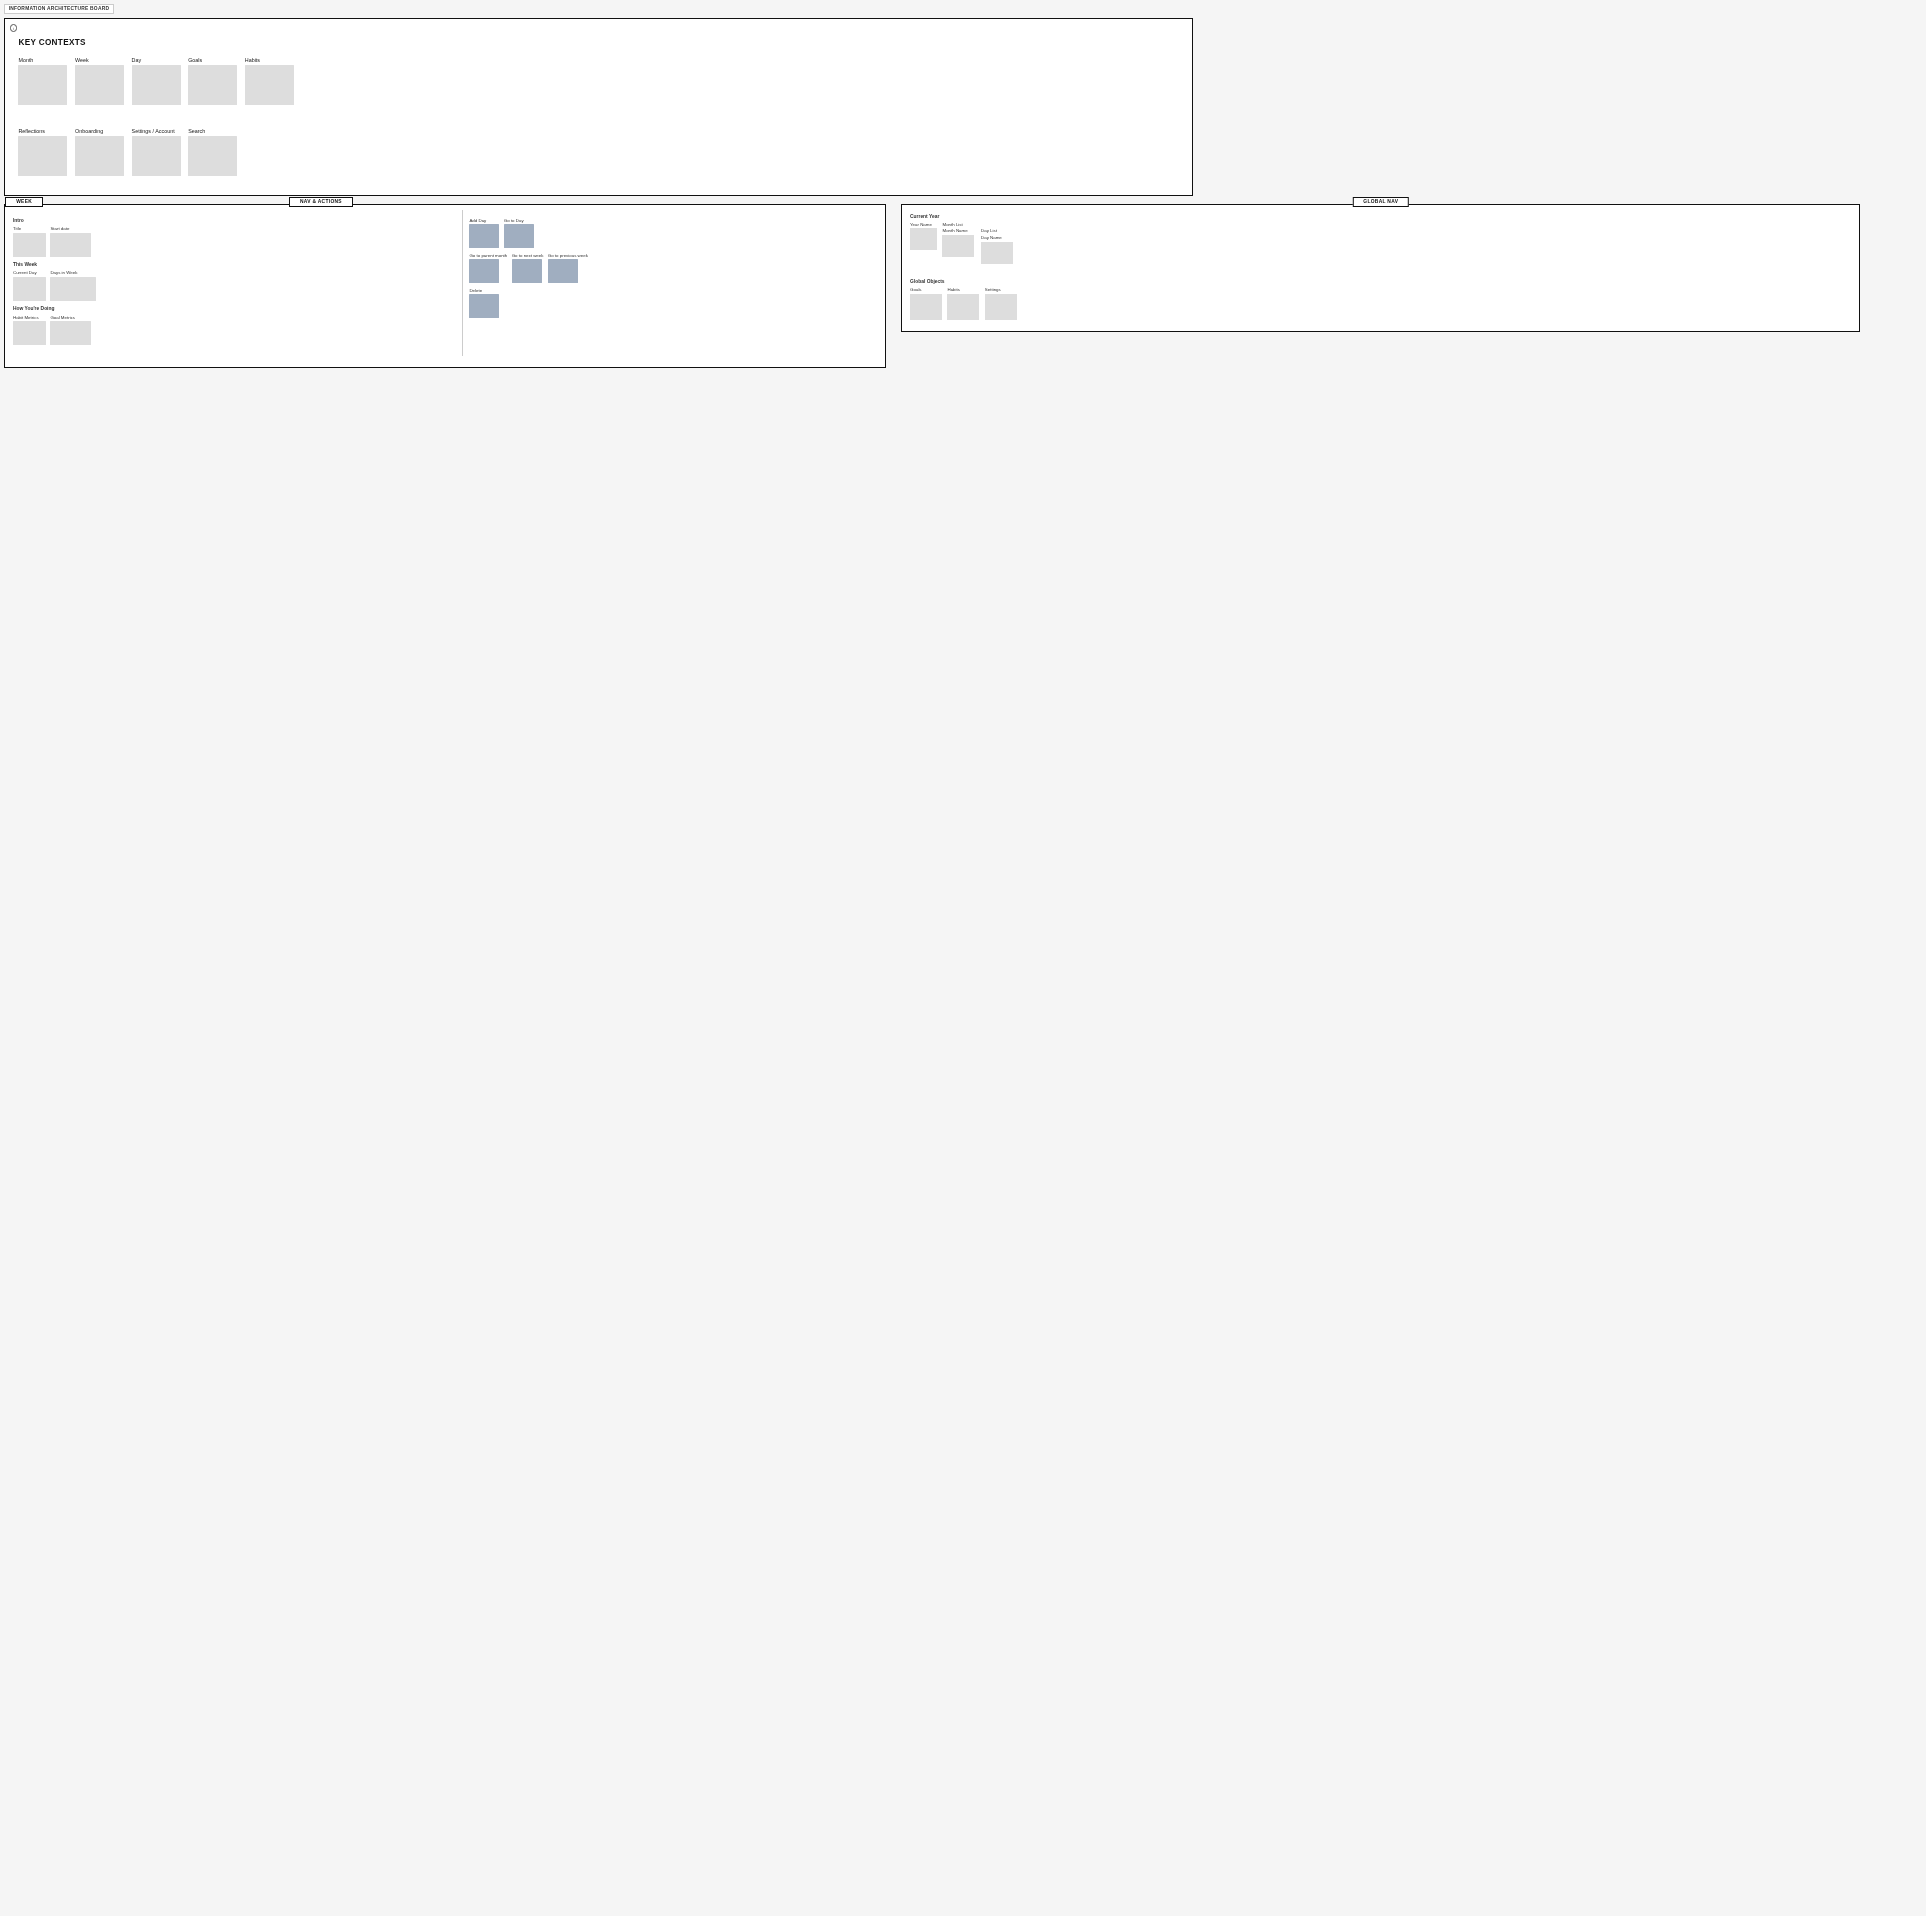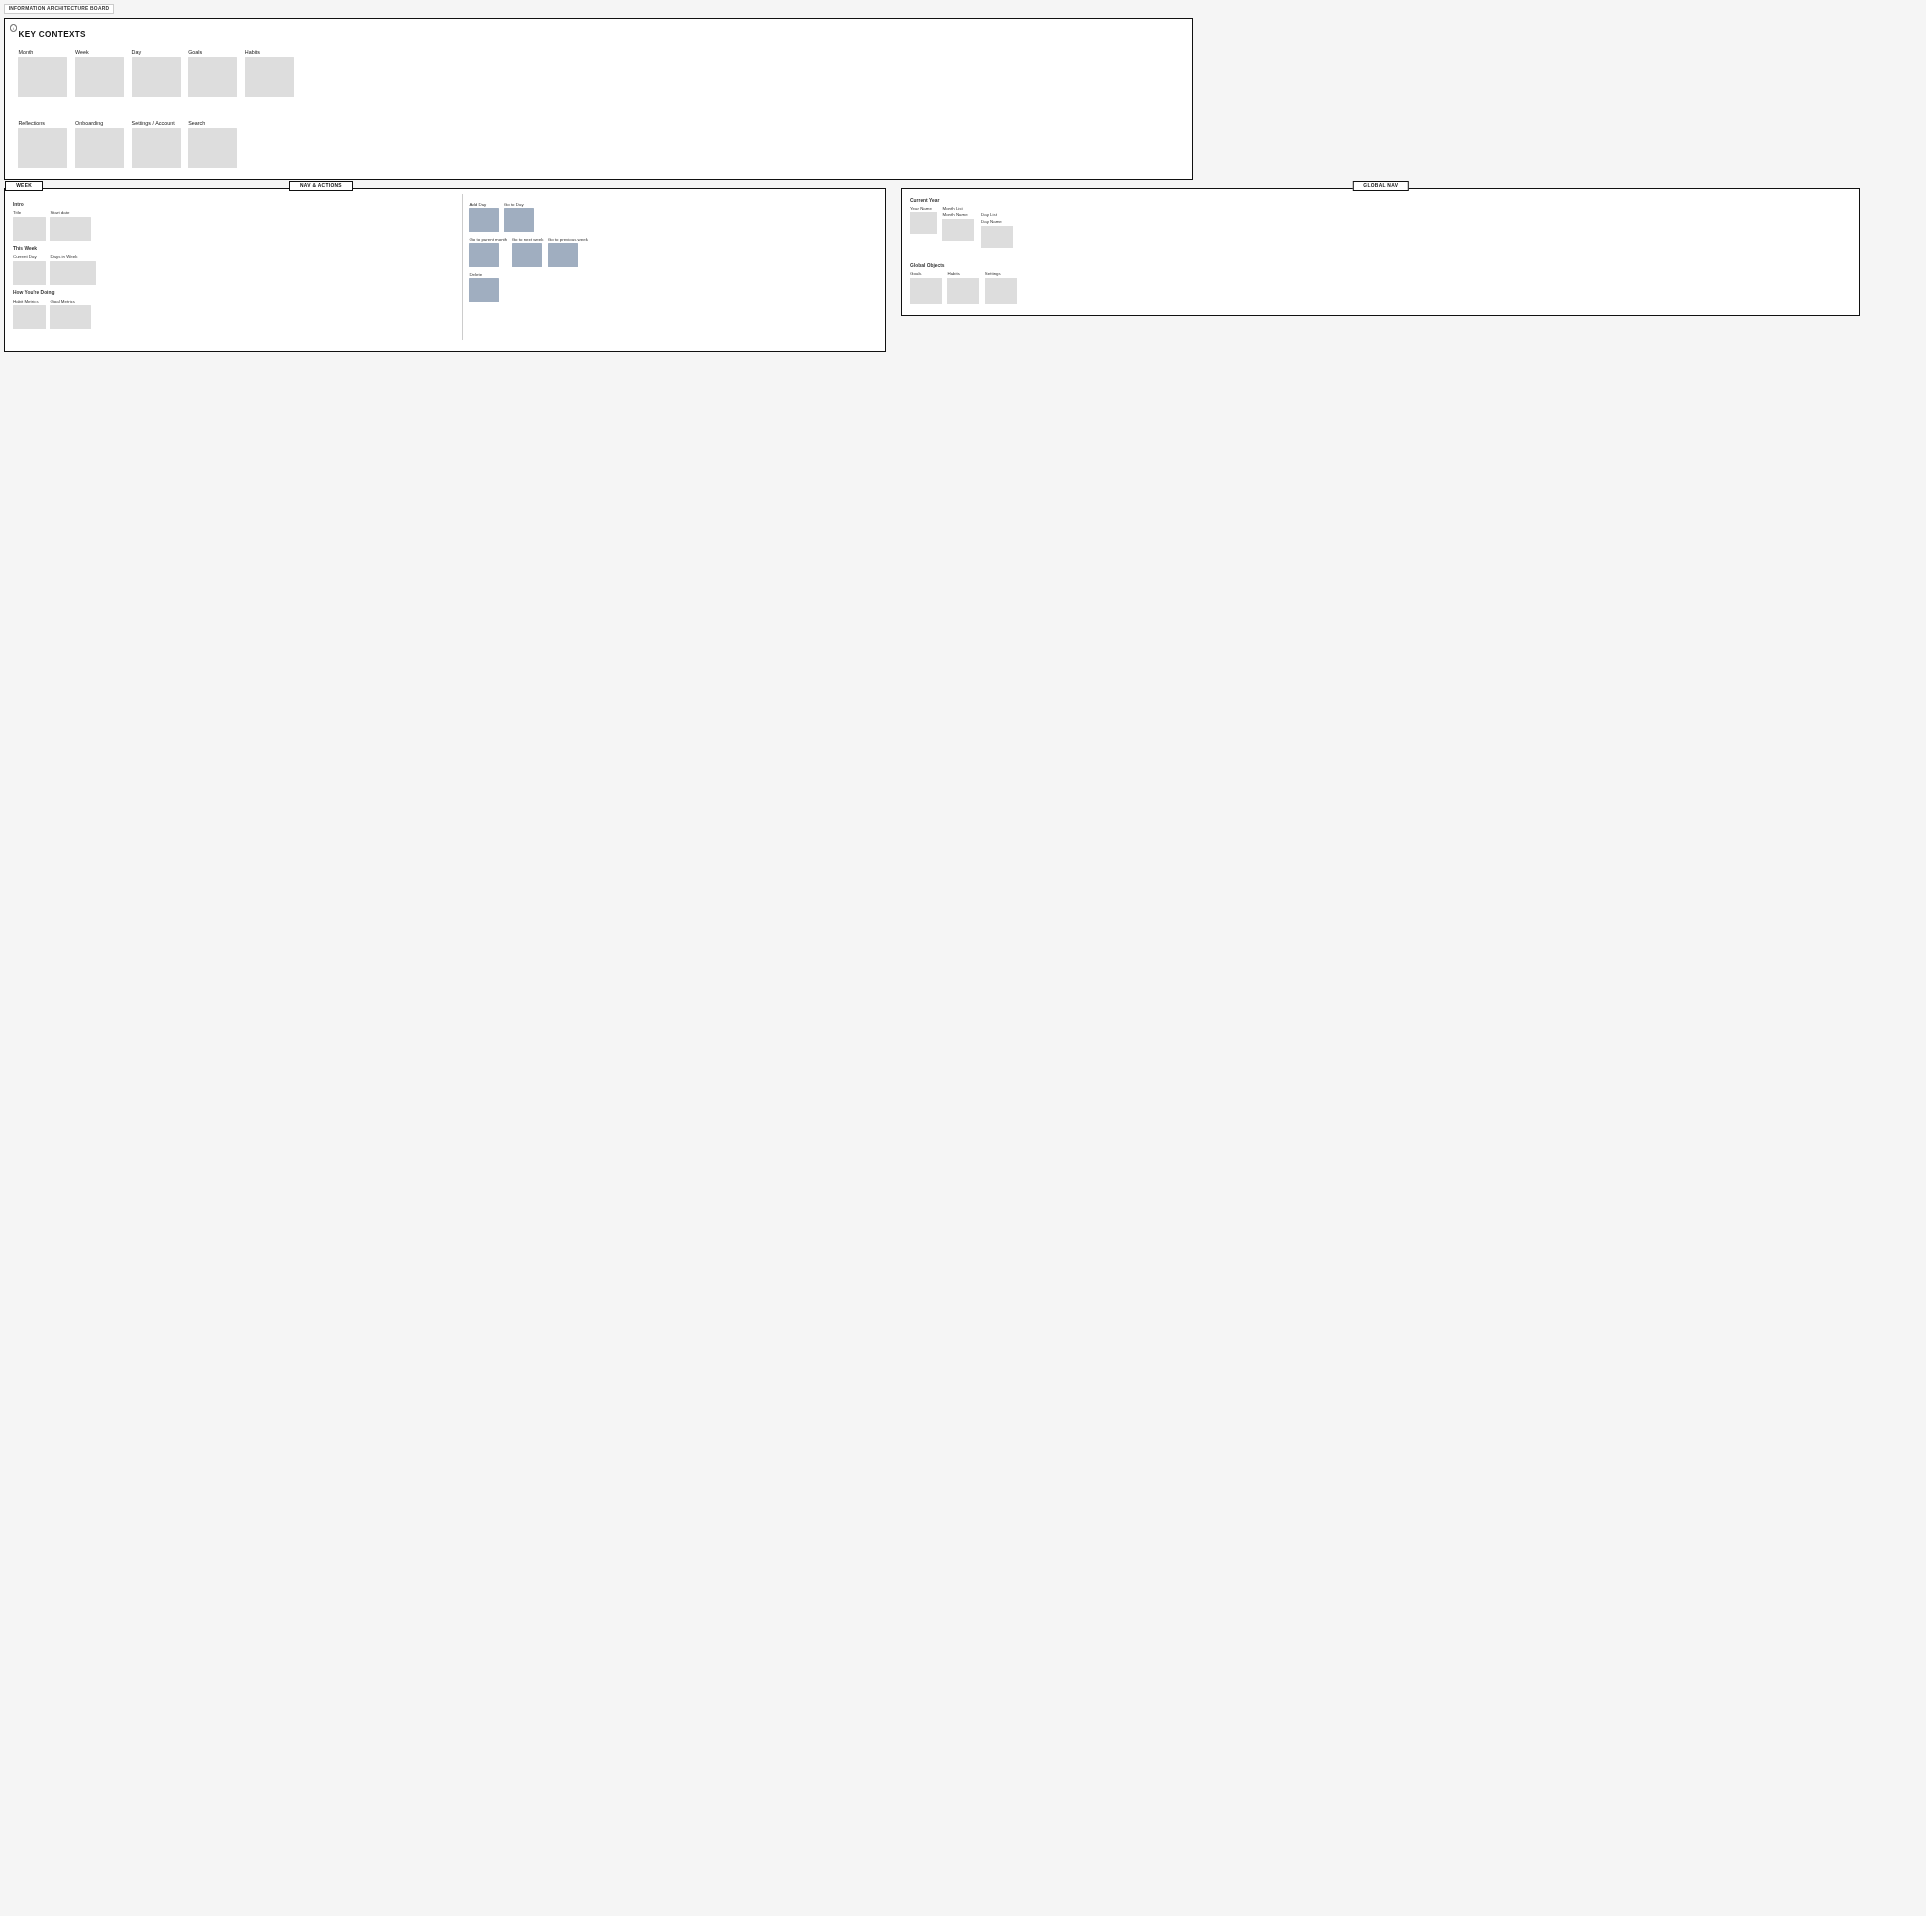--- a/index.html
+++ b/index.html
@@ -25,21 +25,21 @@
     .board-canvas {
       background: #f5f5f5;
       width: 100%;
       min-height: 545px;
     }
 
     
     .key-contexts-panel {
       border: 1.4px solid #111;
       background: #fff;
-      padding: 11px 13px;
+      padding: 19px 13px;
       width: 62%;
       margin-bottom: 8px;
       position: relative;
     }
 
     .panel-heading {
       font-size: 8.2px;
       font-weight: 900;
       letter-spacing: 0.04em;
       margin-bottom: 9.8px;

